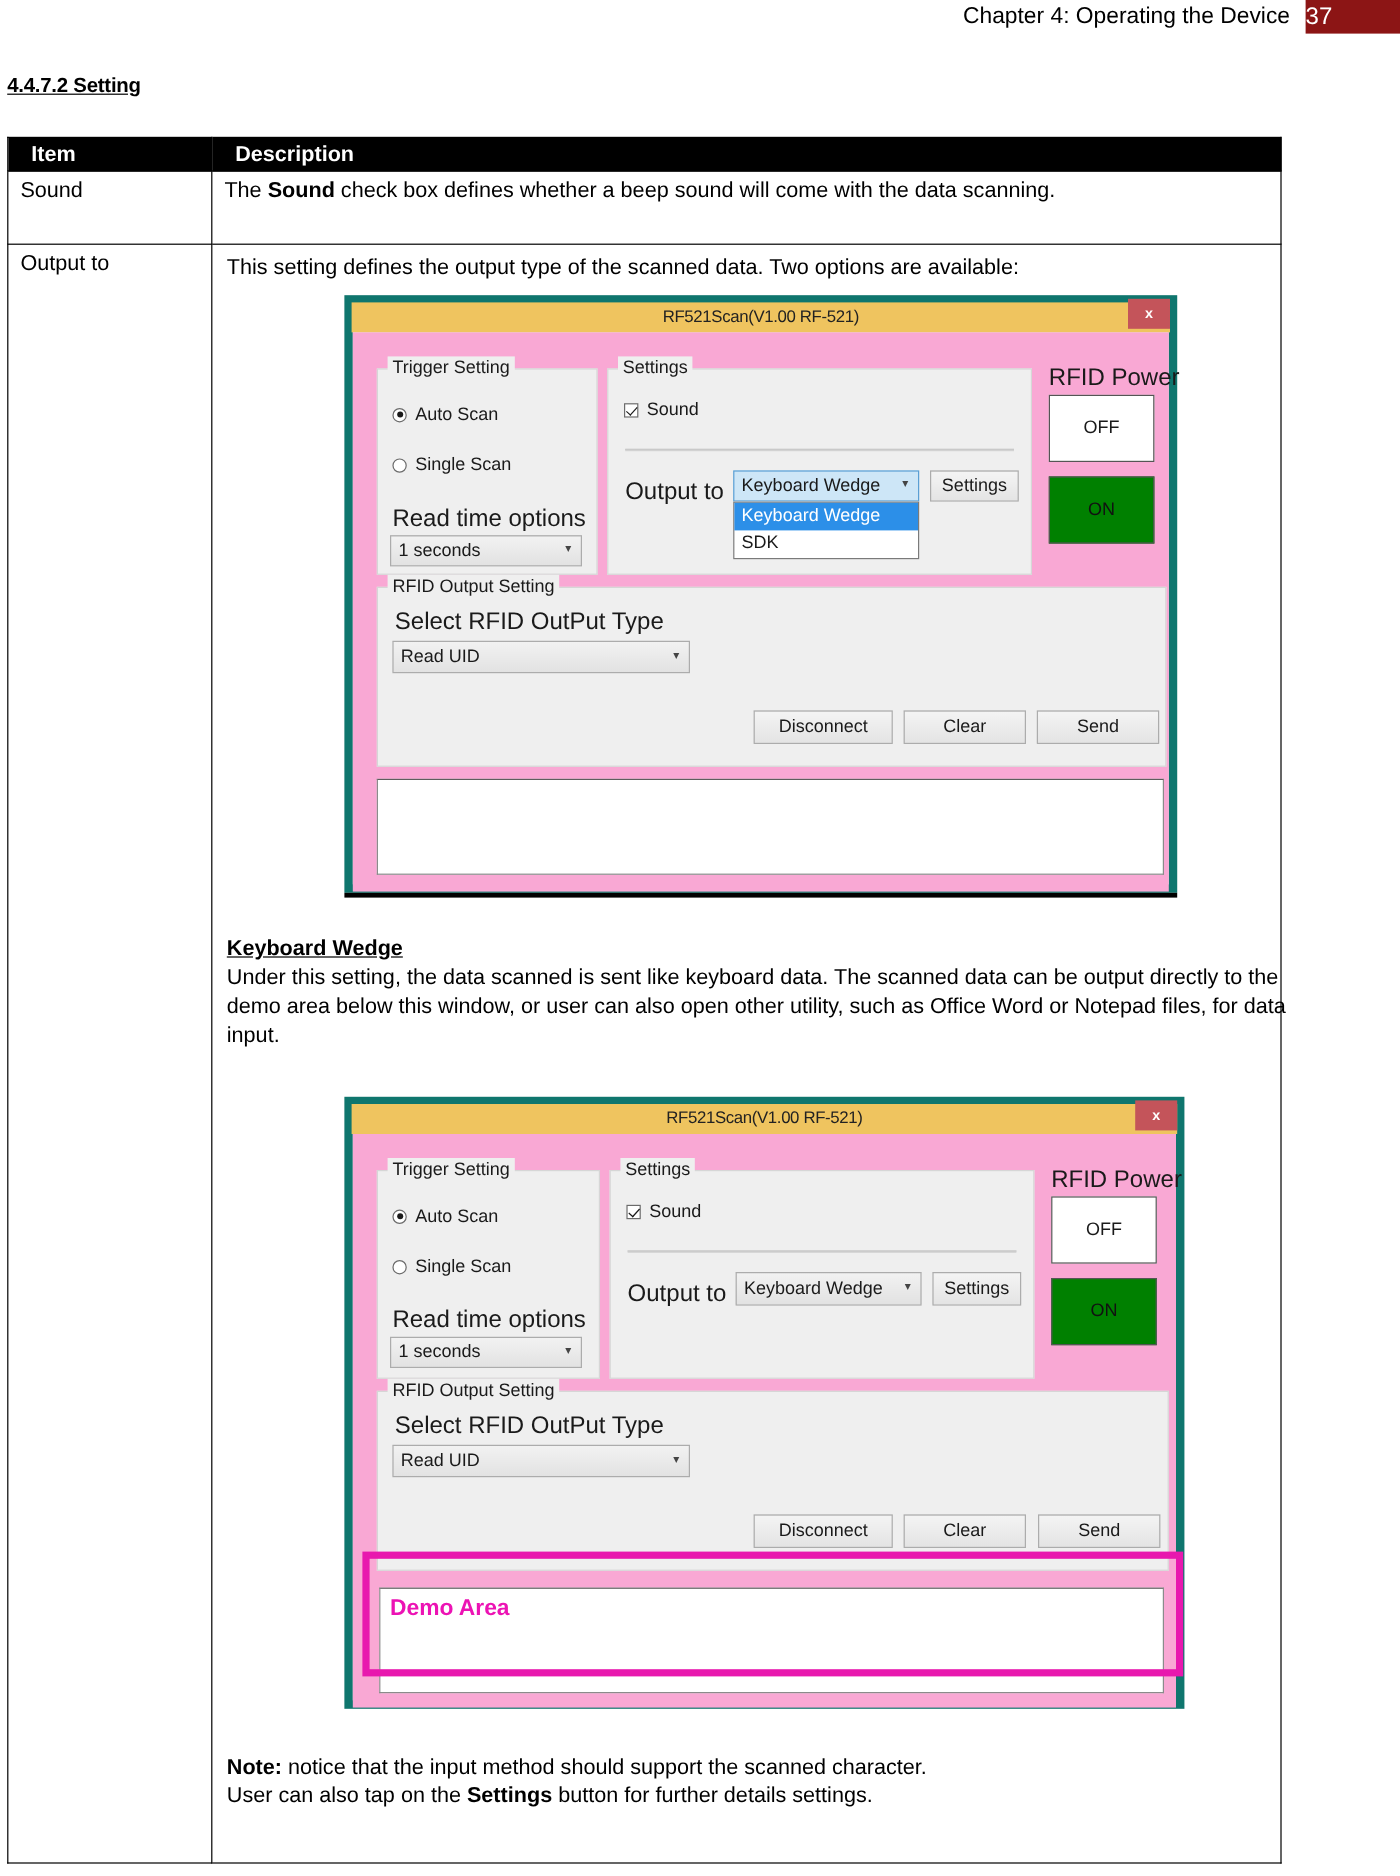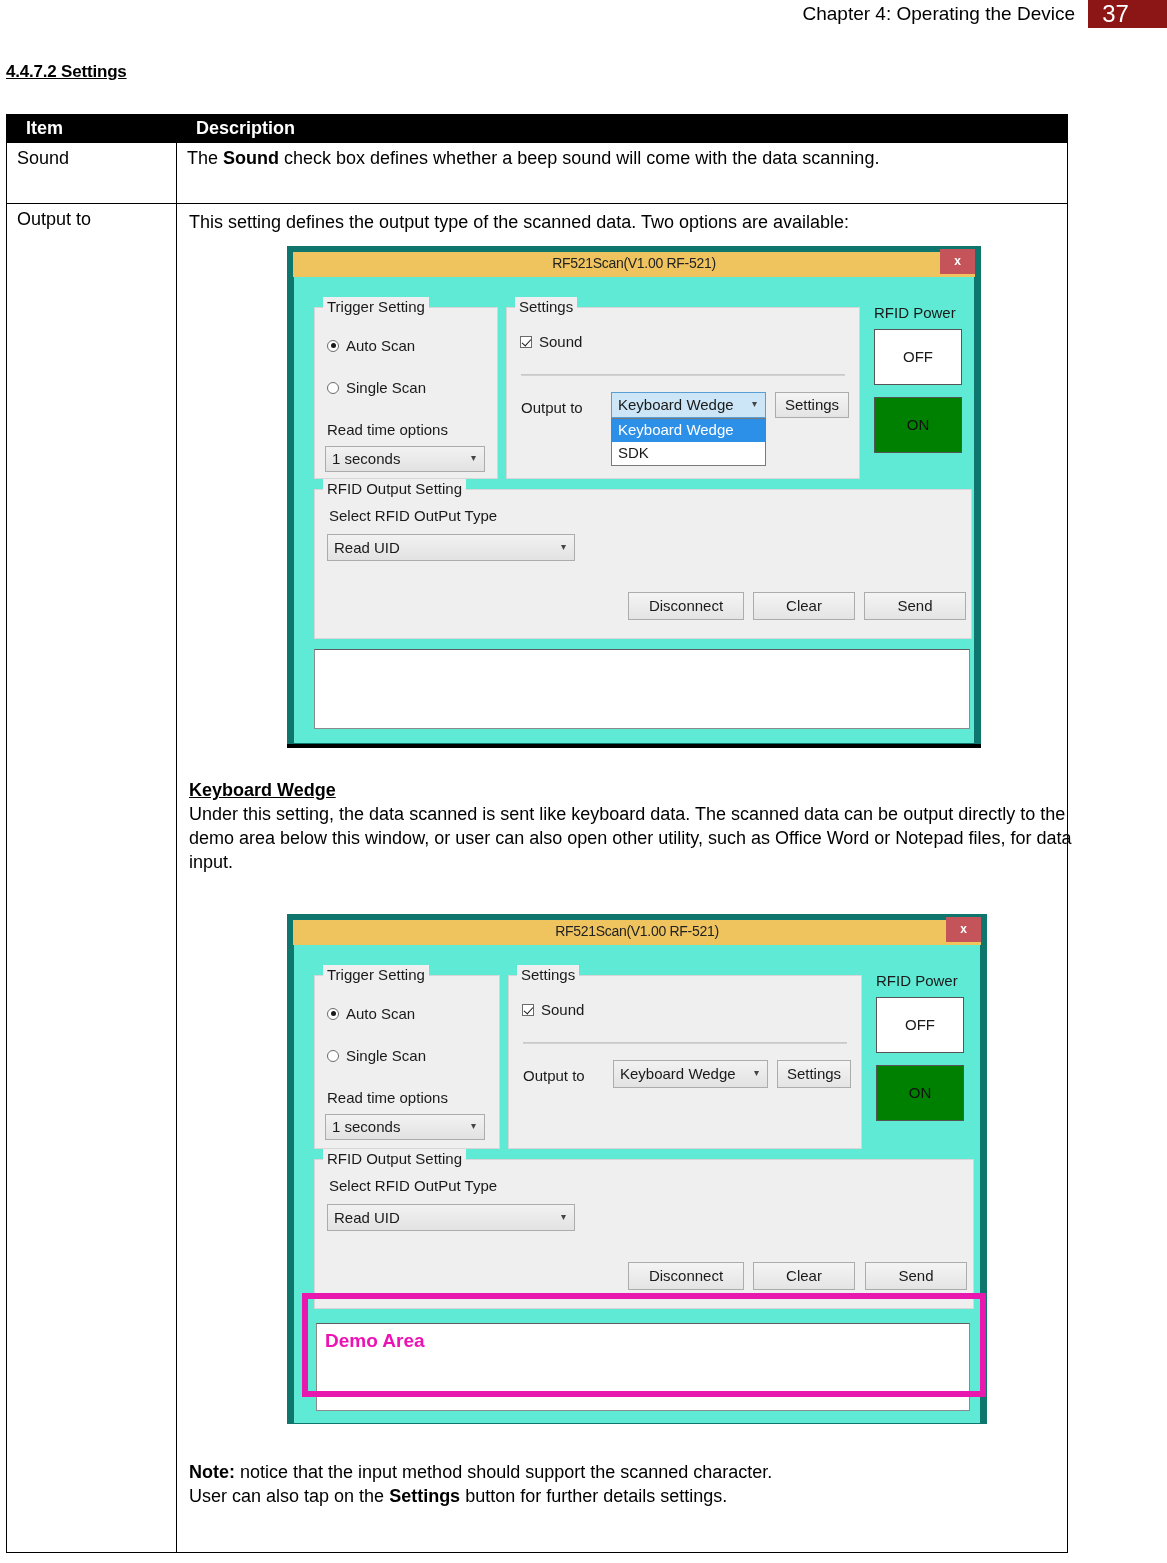--- a/index.html
+++ b/index.html
@@ -39,23 +39,23 @@
     width: 79px;
     height: 28px;
     background: #8C1515;
   }
   .page-num {
     position: absolute;
     left: 0; top: 0;
     width: 55px;
     height: 28px;
     line-height: 28px;
-    text-align: center;
+    text-align: left;
     color: #ffffff;
-    font-size: 24px;
+    font-size: 20px;
   }
 
   
   .section-heading {
     position: absolute;
     left: 6px;
     top: 62px;
     font-size: 17px;
     font-weight: bold;
     text-decoration: underline;
@@ -124,21 +124,21 @@
     height: 25px;
     background: #C4545A;
     color: #ffffff;
     font-size: 12px;
     text-align: center;
     line-height: 25px;
     font-weight: bold;
   }
   .rf-body {
     position: relative;
-    background: #5eead4;
+    background: #f9a8d4;
     padding: 0;
   }
 
   
   .grp {
     position: absolute;
     border: 1px solid #D6D6D6;
     background: #EFEFEF;
   }
   .grp-legend {
@@ -147,21 +147,21 @@
     left: 8px;
     background: #EFEFEF;
     padding: 0 4px;
     font-size: 15px;
     color: #1a1a1a;
     white-space: nowrap;
   }
 
   .lbl {
     position: absolute;
-    font-size: 15px;
+    font-size: 20px;
     color: #1a1a1a;
     white-space: nowrap;
   }
 
   
   .radio-row { position: absolute; display: flex; align-items: center; gap: 7px; }
   .radio {
     width: 12px; height: 12px;
     border: 1px solid #6b6b6b;
     border-radius: 50%;
@@ -333,21 +333,21 @@
 </head>
 <body>
 
 <div class="page-header">
   <div class="header-title">Chapter 4: Operating the Device</div>
   <div class="page-num-box">
     <div class="page-num">37</div>
   </div>
 </div>
 
-<div class="section-heading">4.4.7.2 Settings</div>
+<div class="section-heading">4.4.7.2 Setting</div>
 
 <table class="doc-table">
   <thead>
     <tr>
       <th class="col-item">Item</th>
       <th>Description</th>
     </tr>
   </thead>
   <tbody>
     <tr>

